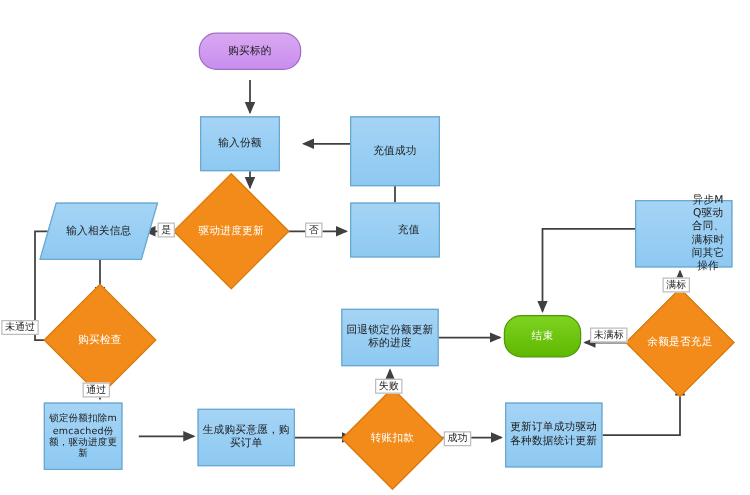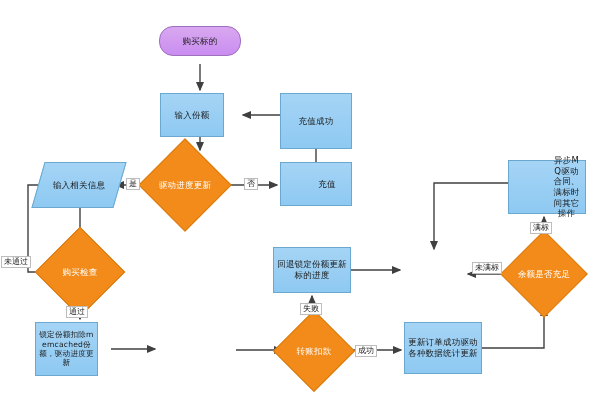--- a/index.html
+++ b/index.html
@@ -183,20 +183,23 @@
 
   <div class="node dec" style="left:48px;top:240px;width:64px;height:64px;">
     <span class="dia"></span>
     <span class="lbl">购买检查</span>
   </div>
 
   <div class="node proc" style="left:35px;top:322px;width:63px;height:54px;font-size:7.6px;">
     <span class="lbl">锁定份额扣除memcached份额，驱动进度更新</span>
   </div>
 
+  <div class="node proc" style="left:158px;top:327px;width:78px;height:46px;">
+    <span class="lbl">生成购买意愿，购买订单</span>
+  </div>
 
   <div class="node dec" style="left:285px;top:322px;width:58px;height:58px;">
     <span class="dia"></span>
     <span class="lbl">转账扣款</span>
   </div>
 
   <div class="node proc" style="left:273px;top:247px;width:78px;height:46px;">
     <span class="lbl">回退锁定份额更新标的进度</span>
   </div>
 
@@ -206,20 +209,23 @@
 
   <div class="node dec" style="left:513px;top:243px;width:62px;height:62px;">
     <span class="dia"></span>
     <span class="lbl">余额是否充足</span>
   </div>
 
   <div class="node proc" style="left:508px;top:160px;width:78px;height:54px;padding-left:39px;">
     <span class="lbl">异步MQ驱动合同、满标时间其它操作</span>
   </div>
 
+  <div class="node term end" style="left:403px;top:252px;width:62px;height:34px;">
+    <span class="lbl">结束</span>
+  </div>
 
   <div class="elabel" style="left:126px;top:178px;">是</div>
   <div class="elabel" style="left:244px;top:178px;">否</div>
   <div class="elabel" style="left:1px;top:212px;margin-top:44px;">未通过</div>
   <div class="elabel" style="left:66px;top:306px;">通过</div>
   <div class="elabel" style="left:355px;top:345px;">成功</div>
   <div class="elabel" style="left:300px;top:303px;">失败</div>
   <div class="elabel" style="left:472px;top:262px;">未满标</div>
   <div class="elabel" style="left:530px;top:222px;">满标</div>
 

